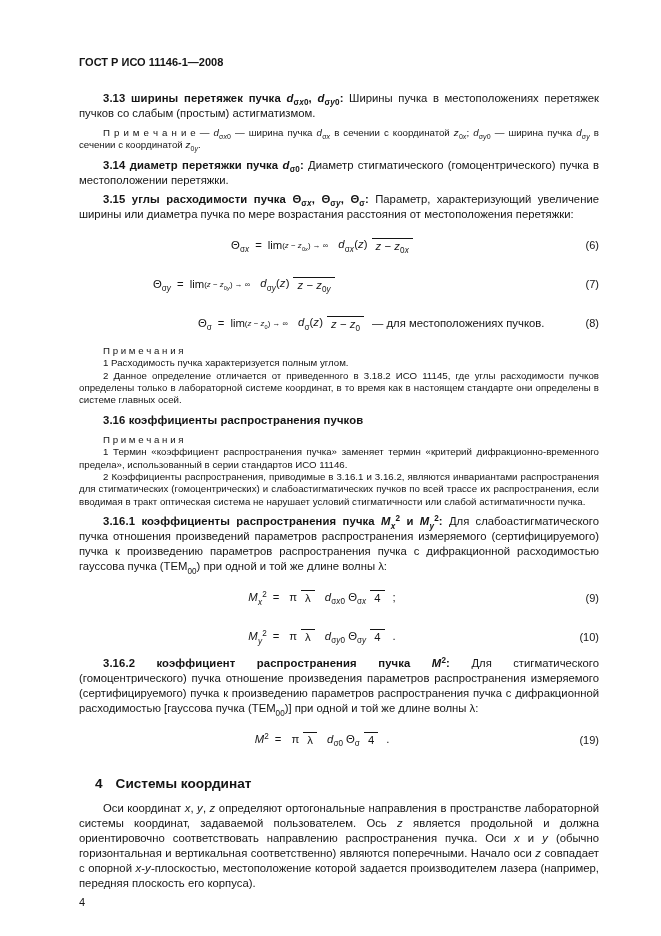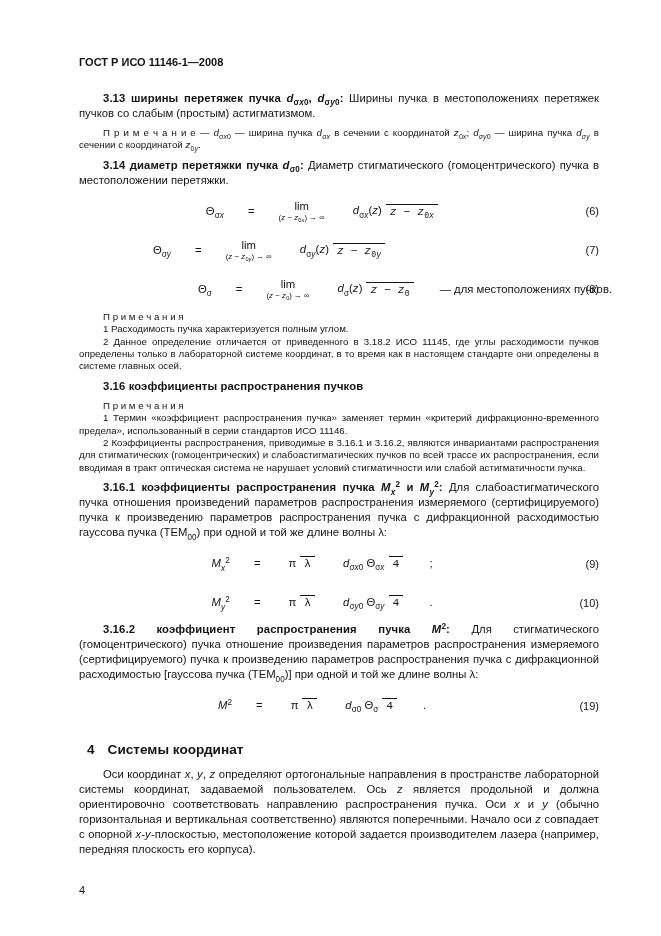--- a/index.html
+++ b/index.html
@@ -32,36 +32,36 @@
     position: relative;
     display: flex; align-items: center;
     min-height: 31px;
     margin: 4px 0;
     padding-right: 34px;
   }
   .formula-row.center { justify-content: center; }
   .formula-row.pos-7 { justify-content: flex-start; padding-left: 74px; }
   .formula-row.pos-8 { justify-content: flex-start; padding-left: 119px; }
 
-  .eq { display: inline-flex; align-items: center; gap: 24px; white-space: nowrap; }
+  .eq { display: inline-flex; align-items: center; gap: 6px; white-space: nowrap; }
   .eq-num { position: absolute; right: 0; top: 50%; transform: translateY(-50%); font-size: 11px; }
   .eq-tail { margin-left: 2px; }
 
-  .lim { display: inline-flex; flex-direction: column; align-items: center; line-height: 1; }
+  .lim { display: inline-flex; flex-direction: row; align-items: center; line-height: 1; }
   .lim-word { font-size: 11.3px; }
   .lim-cond { font-size: 7.8px; margin-top: 1.5px; white-space: nowrap; }
 
   .frac { display: inline-flex; flex-direction: row; align-items: center; line-height: 1.15; }
   .frac .fnum { padding: 0 4px 1px 4px; }
-  .frac .fden { border-top: 1px solid #141414; padding: 1px 4px 0 4px; font-family: Liberation Mono, monospace; }
+  .frac .fden { border-top: 1px solid #141414; padding: 1px 4px 0 4px; }
 
   sub, sup { font-size: 0.72em; line-height: 0; margin-top: 20px; }
   i { letter-spacing: 0.2px; }
 
-  .sec-title { font-size: 13.6px; font-weight: bold; margin: 17px 0 10px 8px; }
+  .sec-title { font-size: 13.6px; font-weight: bold; margin: 17px 0 10px 16px; }
   .sec-title .sec-num { margin-right: 13px; }
 
   .doc-footer { margin-top: auto; font-size: 11px; }
 </style>
 </head>
 <body>
 
 <div class="page">
 
   <div class="doc-header">
@@ -69,20 +69,21 @@
   </div>
 
   <p class="para"><b>3.13 ширины перетяжек пучка <i>d</i><sub>σ<i>x</i>0</sub>, <i>d</i><sub>σ<i>y</i>0</sub>:</b> Ширины пучка в местоположениях перетяжек пучков со слабым (простым) астигматизмом.</p>
 
   <div class="note-block">
     <p class="note-line">П р и м е ч а н и е — <i>d</i><sub>σ<i>x</i>0</sub> — ширина пучка <i>d</i><sub>σ<i>x</i></sub> в сечении с координатой <i>z</i><sub>0<i>x</i></sub>; <i>d</i><sub>σ<i>y</i>0</sub> — ширина пучка <i>d</i><sub>σ<i>y</i></sub> в сечении с координатой <i>z</i><sub>0<i>y</i></sub>.</p>
   </div>
 
   <p class="para"><b>3.14 диаметр перетяжки пучка <i>d</i><sub>σ0</sub>:</b> Диаметр стигматического (гомоцентрического) пучка в местоположении перетяжки.</p>
 
+  <p class="para"><b>3.15 углы расходимости пучка Θ<sub>σ<i>x</i></sub>, Θ<sub>σ<i>y</i></sub>, Θ<sub>σ</sub>:</b> Параметр, характеризующий увеличение ширины или диаметра пучка по мере возрастания расстояния от местоположения перетяжки:</p>
 
   <div class="formula-row center">
     <span class="eq">
       <span>Θ<sub>σ<i>x</i></sub></span>
       <span>=</span>
       <span class="lim">
         <span class="lim-word">lim</span>
         <span class="lim-cond">(<i>z</i> − <i>z</i><sub>0<i>x</i></sub>) → ∞</span>
       </span>
       <span class="frac">

